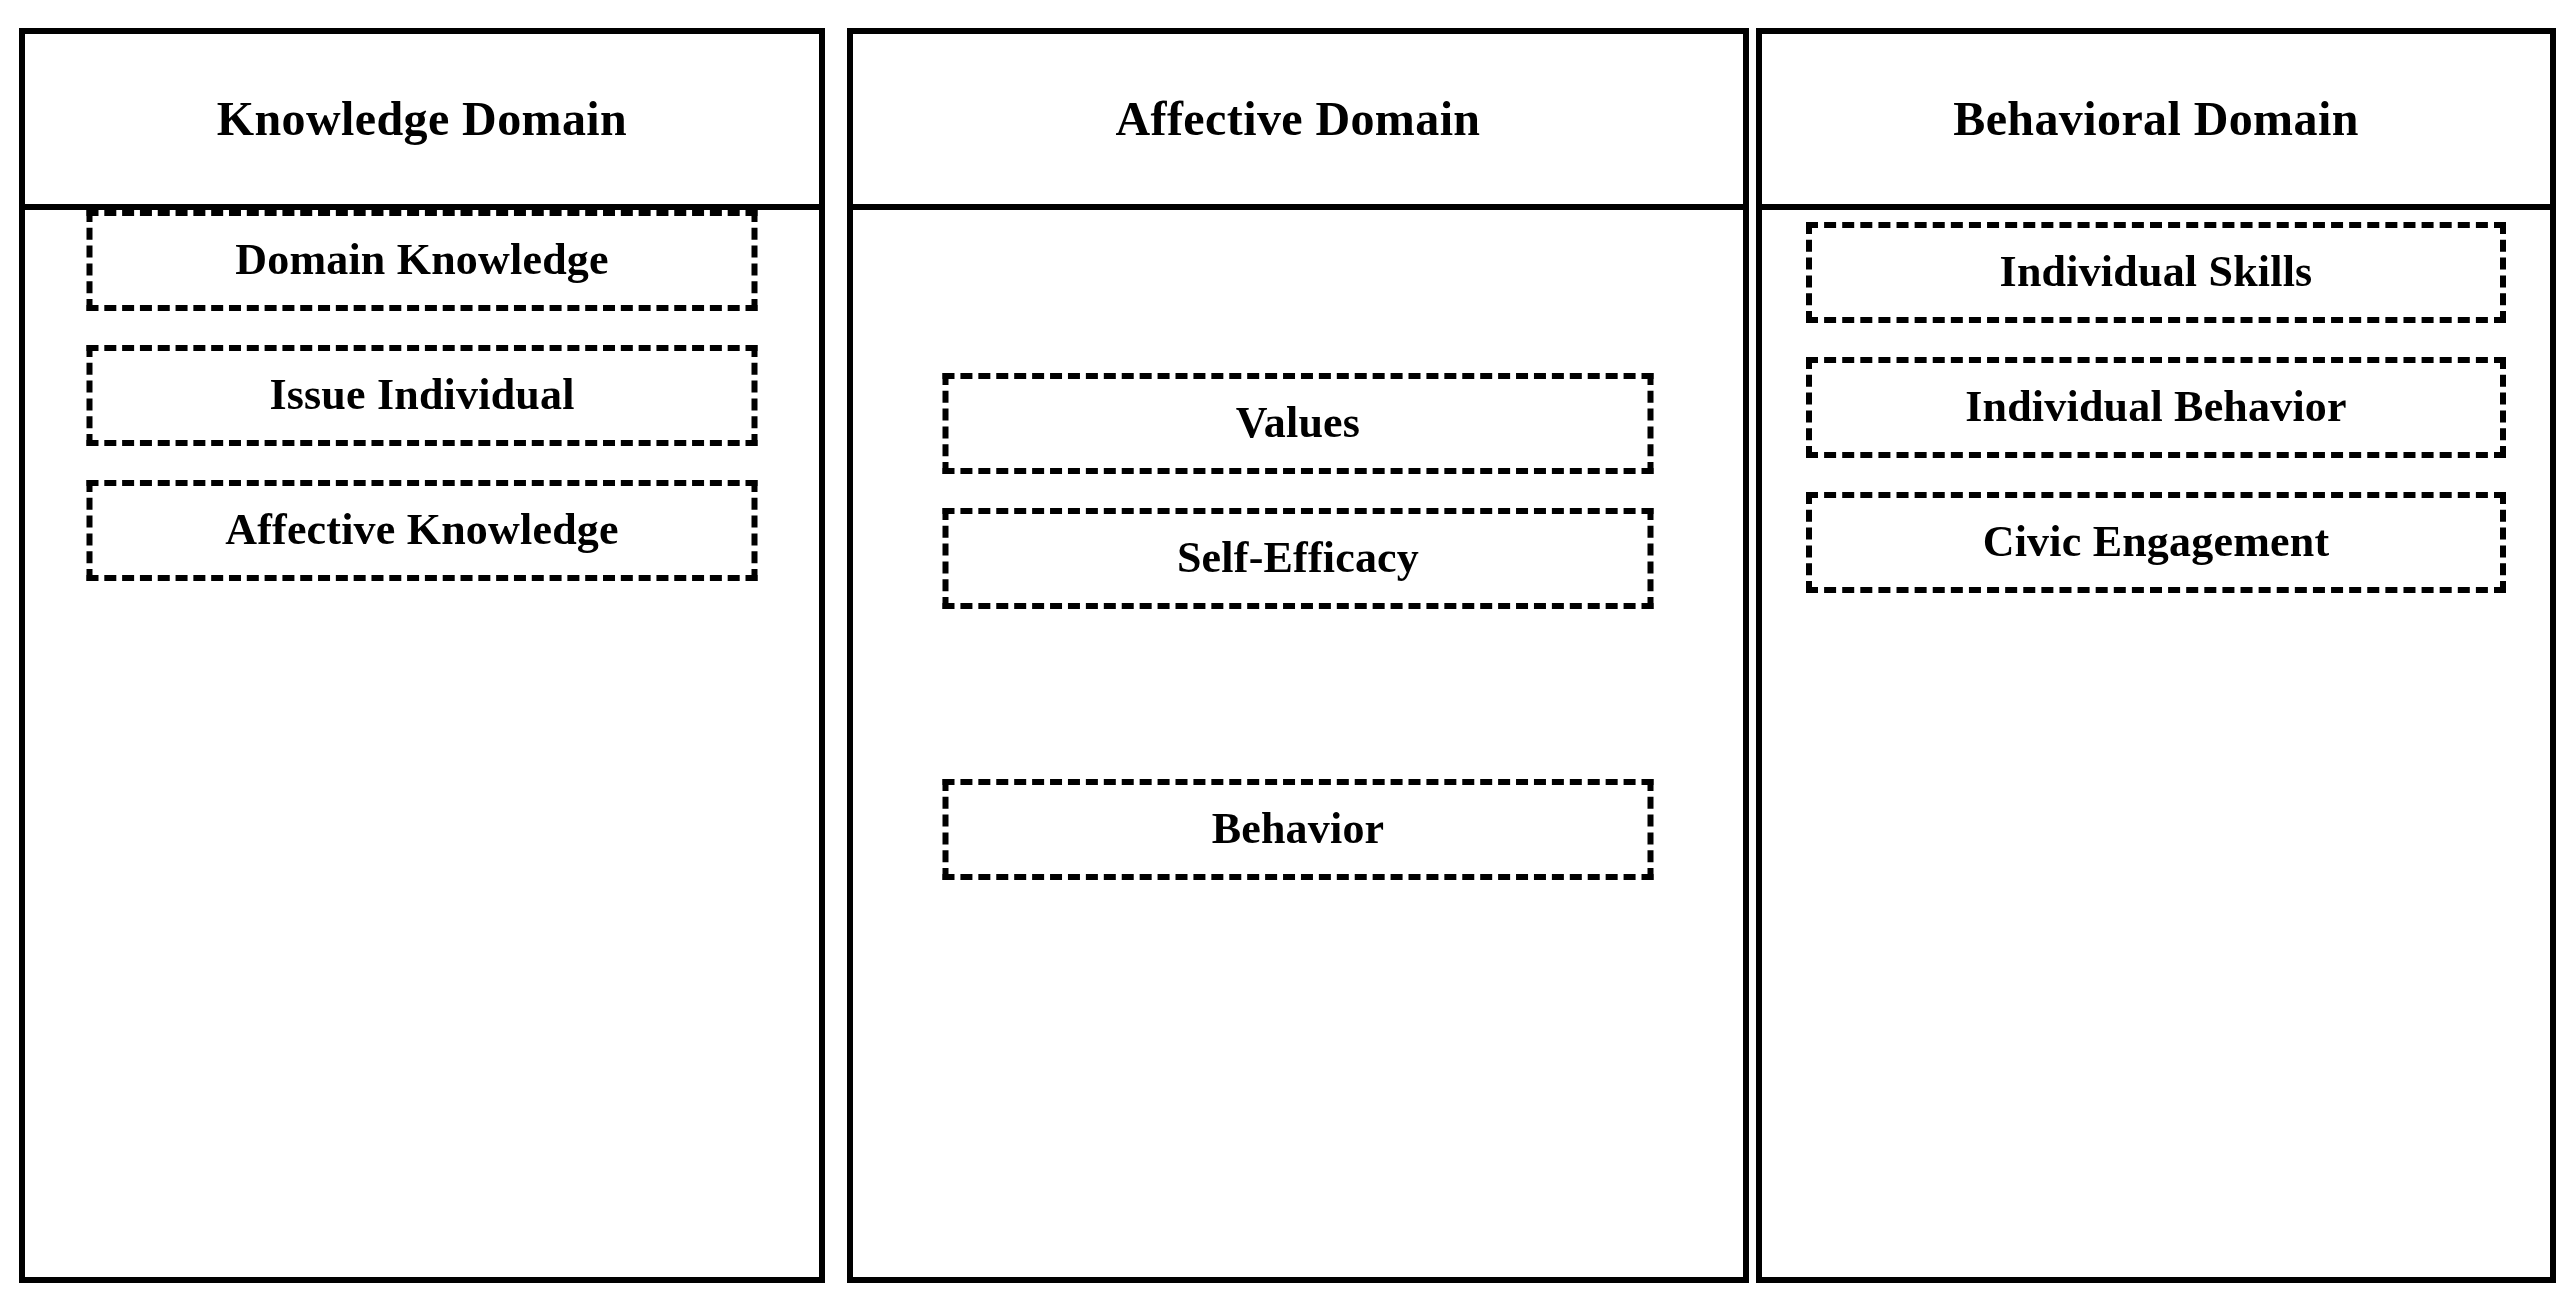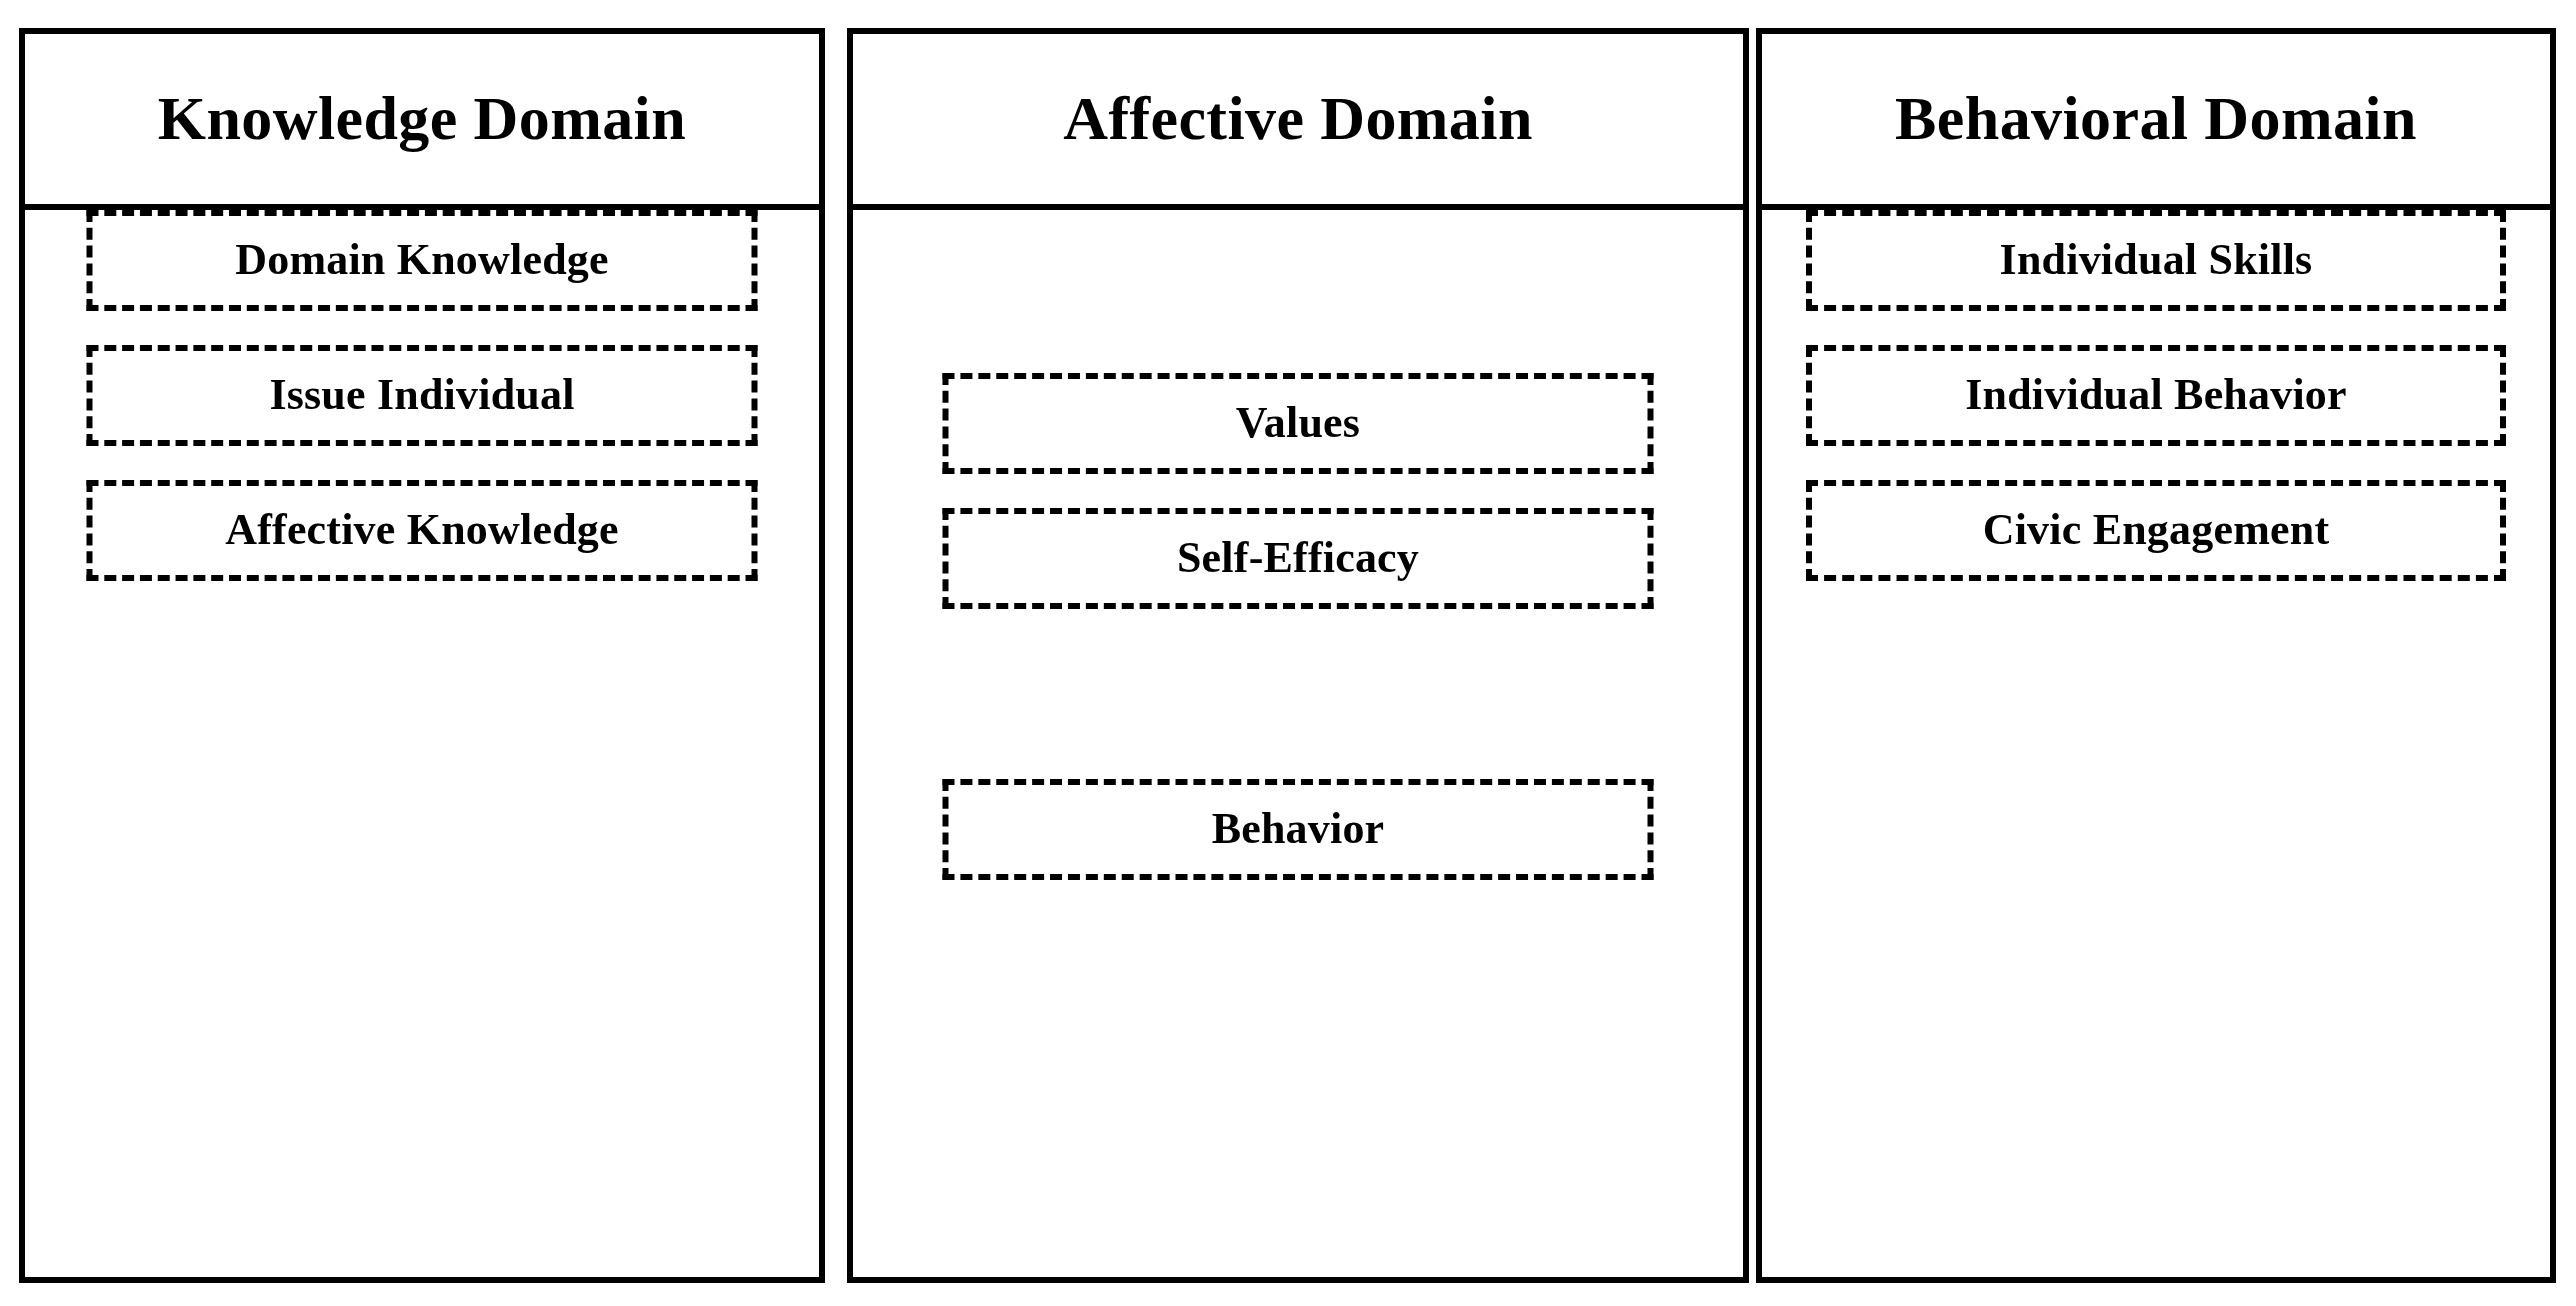--- a/index.html
+++ b/index.html
@@ -29,37 +29,37 @@
     height: 1255px;
     box-sizing: border-box;
     border: 6.3px solid #000000;
     background: #ffffff;
     display: flex;
     flex-direction: column;
   }
 
   .domain-column.col-1 { left: 19px;   width: 806px; }
   .domain-column.col-2 { left: 847px; width: 902px; gap: 28px; }
-  .domain-column.col-3 { left: 1756px; width: 800px; }
+  .domain-column.col-3 { left: 1756px; width: 800px; gap: 12px; }
 
   
   .domain-header {
     height: 176px;
     box-sizing: border-box;
     border-bottom: 6.3px solid #000000;
     display: flex;
     align-items: center;
     justify-content: center;
     flex: 0 0 auto;
   }
 
   .domain-header-title {
     font-family: "Liberation Serif", "DejaVu Serif", serif;
     font-weight: bold;
-    font-size: 62px;
+    font-size: 48px;
     line-height: 1.05;
     color: #000000;
     letter-spacing: 0.4px;
     text-align: center;
     white-space: nowrap;
   }
 
   
   .domain-body {
     position: relative;

